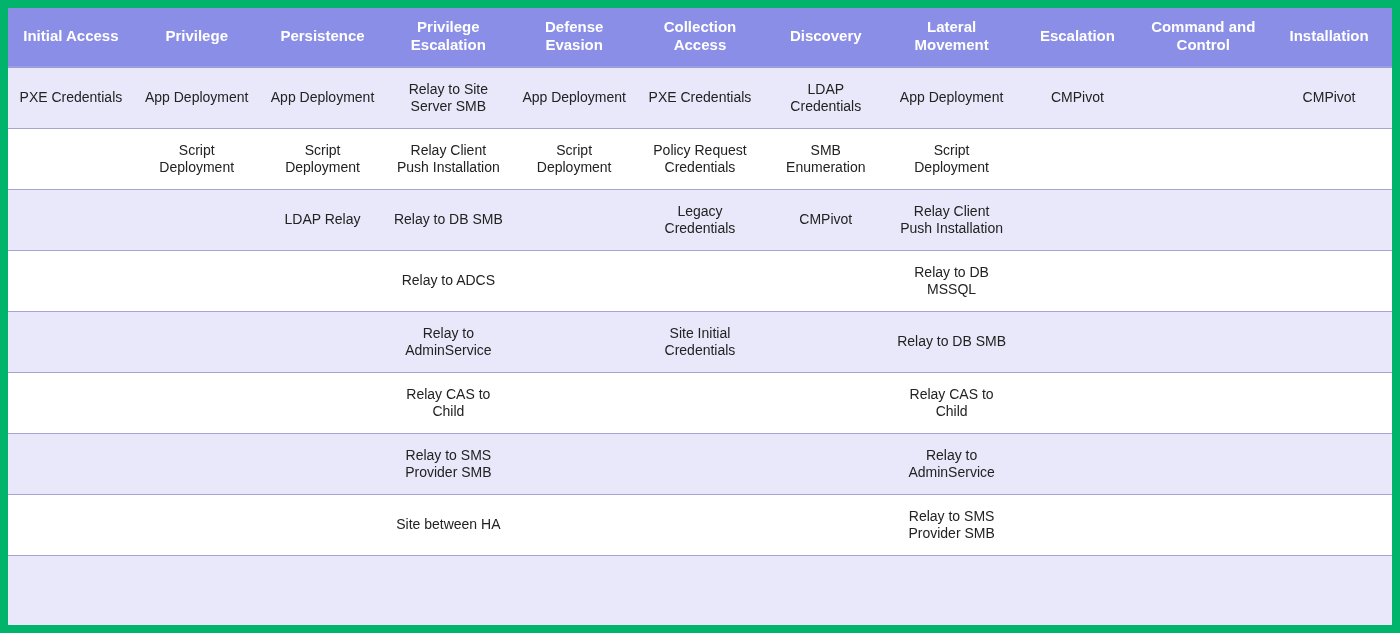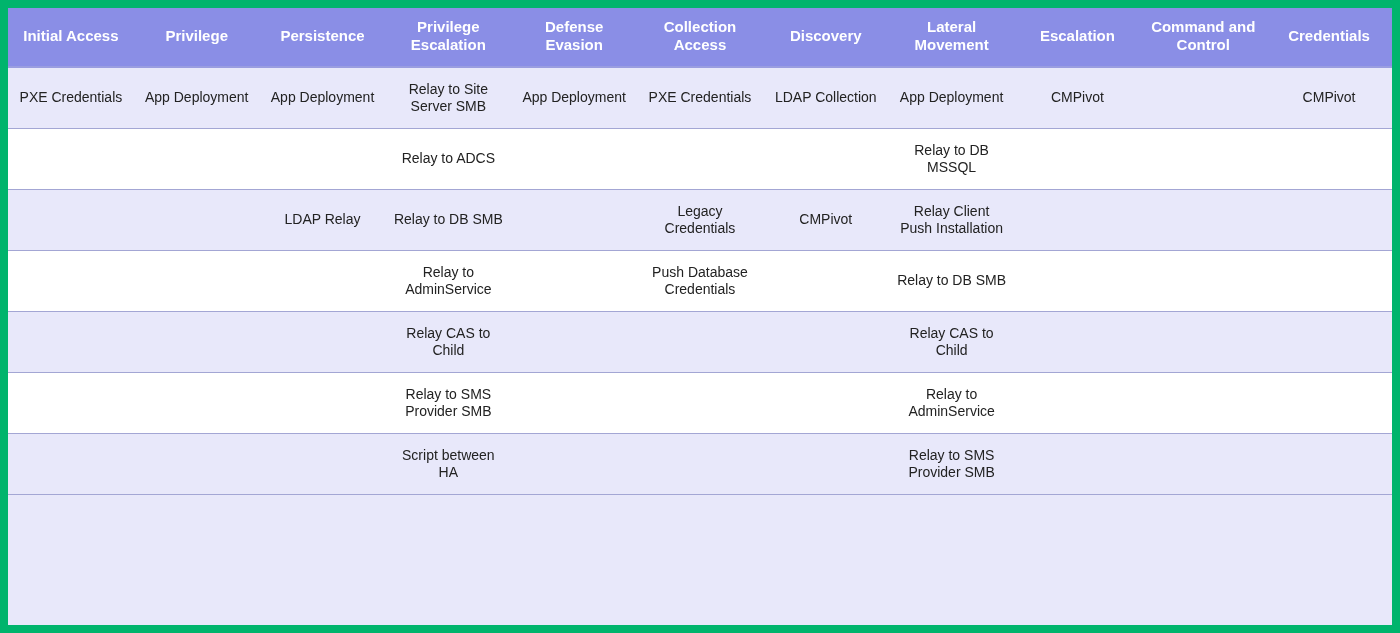--- a/index.html
+++ b/index.html
@@ -66,46 +66,46 @@
           <th>Initial Access</th>
           <th>Privilege</th>
           <th>Persistence</th>
           <th>Privilege Escalation</th>
           <th>Defense Evasion</th>
           <th>Collection Access</th>
           <th>Discovery</th>
           <th>Lateral Movement</th>
           <th>Escalation</th>
           <th>Command and Control</th>
-          <th>Credentials</th>
+          <th>Installation</th>
         </tr>
       </thead>
       <tbody>
         <tr>
           <td>PXE Credentials</td>
           <td>App Deployment</td>
           <td>App Deployment</td>
           <td>Relay to Site Server SMB</td>
           <td>App Deployment</td>
           <td>PXE Credentials</td>
-          <td>LDAP Collection</td>
+          <td>LDAP Credentials</td>
           <td>App Deployment</td>
           <td>CMPivot</td>
           <td></td>
           <td>CMPivot</td>
         </tr>
         <tr>
           <td></td>
-          <td></td>
-          <td></td>
-          <td>Relay to ADCS</td>
-          <td></td>
-          <td></td>
-          <td></td>
-          <td>Relay to DB MSSQL</td>
+          <td>Script Deployment</td>
+          <td>Script Deployment</td>
+          <td>Relay Client Push Installation</td>
+          <td>Script Deployment</td>
+          <td>Policy Request Credentials</td>
+          <td>SMB Enumeration</td>
+          <td>Script Deployment</td>
           <td></td>
           <td></td>
           <td></td>
         </tr>
         <tr>
           <td></td>
           <td></td>
           <td>LDAP Relay</td>
           <td>Relay to DB SMB</td>
           <td></td>
@@ -113,23 +113,36 @@
           <td>CMPivot</td>
           <td>Relay Client Push Installation</td>
           <td></td>
           <td></td>
           <td></td>
         </tr>
         <tr>
           <td></td>
           <td></td>
           <td></td>
+          <td>Relay to ADCS</td>
+          <td></td>
+          <td></td>
+          <td></td>
+          <td>Relay to DB MSSQL</td>
+          <td></td>
+          <td></td>
+          <td></td>
+        </tr>
+        <tr>
+          <td></td>
+          <td></td>
+          <td></td>
           <td>Relay to AdminService</td>
           <td></td>
-          <td>Push Database Credentials</td>
+          <td>Site Initial Credentials</td>
           <td></td>
           <td>Relay to DB SMB</td>
           <td></td>
           <td></td>
           <td></td>
         </tr>
         <tr>
           <td></td>
           <td></td>
           <td></td>
@@ -152,21 +165,21 @@
           <td></td>
           <td>Relay to AdminService</td>
           <td></td>
           <td></td>
           <td></td>
         </tr>
         <tr>
           <td></td>
           <td></td>
           <td></td>
-          <td>Script between HA</td>
+          <td>Site between HA</td>
           <td></td>
           <td></td>
           <td></td>
           <td>Relay to SMS Provider SMB</td>
           <td></td>
           <td></td>
           <td></td>
         </tr>
       </tbody>
     </table>

